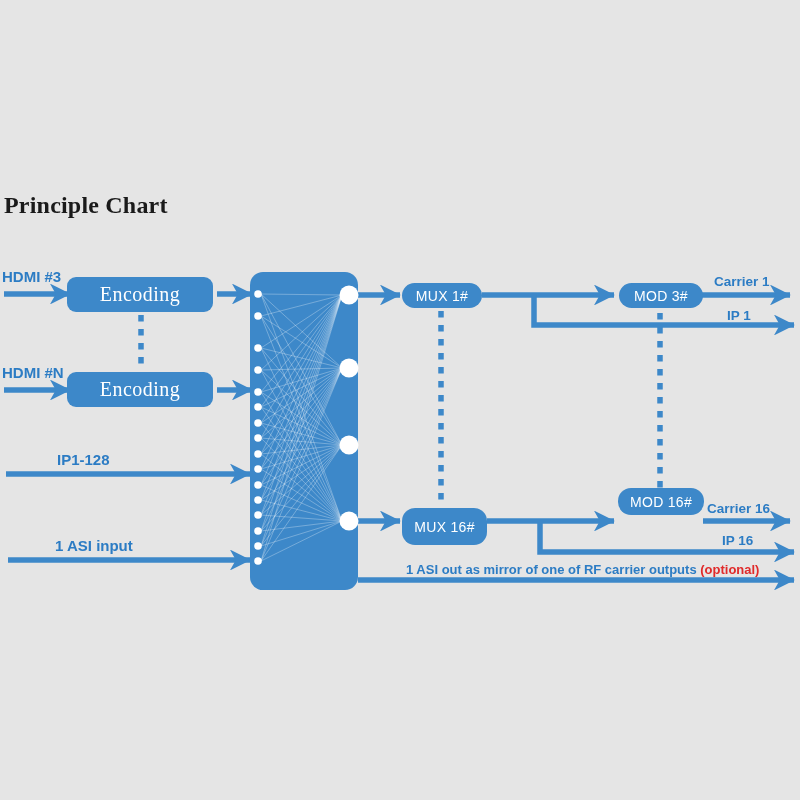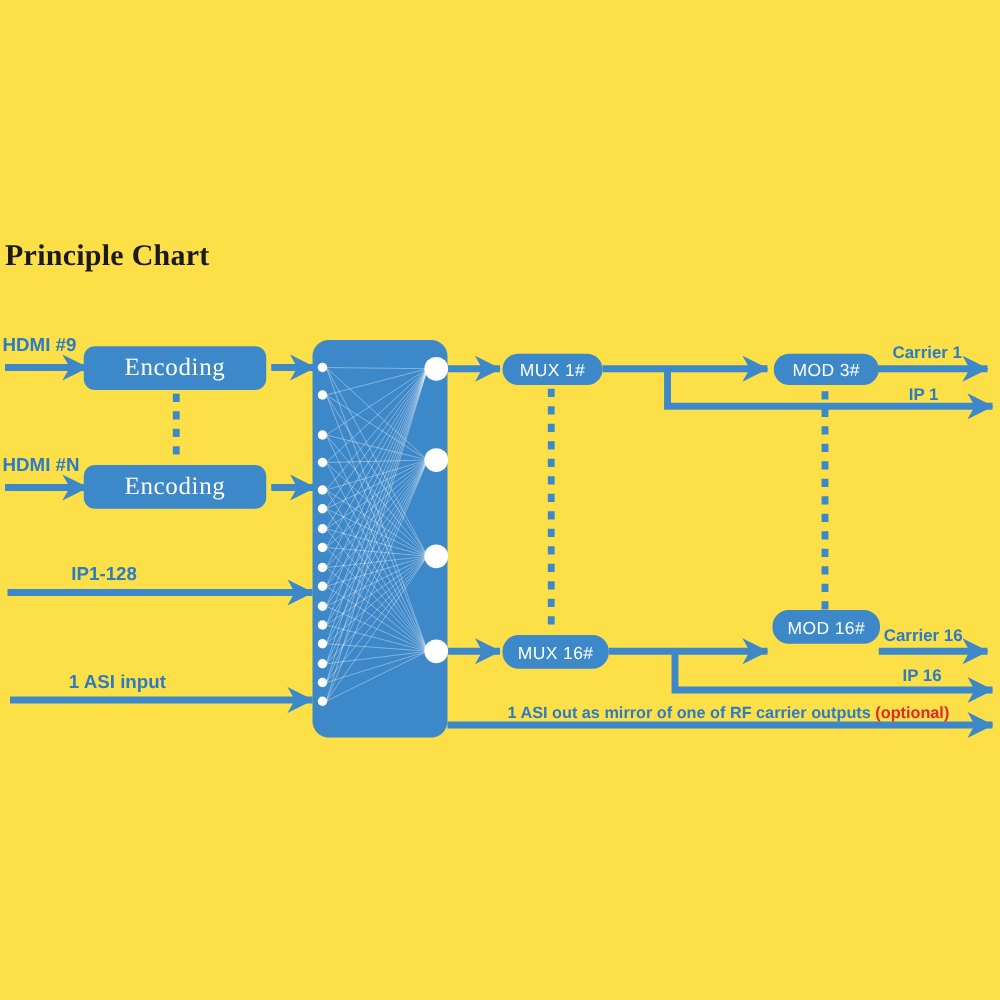--- a/index.html
+++ b/index.html
@@ -1,17 +1,17 @@
 <!DOCTYPE html>
 <html style="--primary: #3d88c9; --label: #2c7cc4; --block-text: #ffffff; --optional-red: #e02a2a; --title-text: #1a1a1a; --mesh-white: #ffffff;"><head>
 <meta charset="utf-8">
 <style>
   html,body{margin:0;padding:0;background:#ffffff;}
   .stage{
-    position:relative;width:800px;height:800px;background:#fde047;overflow:hidden;
+    position:relative;width:800px;height:800px;background:#e5e5e5;overflow:hidden;
     font-family:"Liberation Sans",sans-serif;
   }
   .title{
     position:absolute;left:4px;top:192px;margin:0;
     font-family:"Liberation Serif",serif;font-weight:bold;font-size:24px;
     color:var(--title-text,#1a1a1a);letter-spacing:.2px;
   }
   svg.canvas{position:absolute;left:0;top:0;}
   .blk{
     position:absolute;background:var(--primary,#3d88c9);color:var(--block-text,#fff);
@@ -162,25 +162,25 @@
           <circle cx="349" cy="445" r="9.5" fill="var(--mesh-white,#fff)"></circle>
           <circle cx="349" cy="521" r="9.5" fill="var(--mesh-white,#fff)"></circle>
         </g>
     </g>
   </svg>
 
   <div class="blk enc" style="top:277px">Encoding</div>
   <div class="blk enc" style="top:372px">Encoding</div>
 
   <div class="blk pill" style="left:402px;top:283px;width:80px;height:25px">MUX 1#</div>
-  <div class="blk pill" style="left:402px;top:508px;width:85px;height:27px">MUX 16#</div>
+  <div class="blk pill" style="left:402px;top:508px;width:85px;height:37px">MUX 16#</div>
   <div class="blk pill" style="left:619px;top:283px;width:84px;height:25px">MOD 3#</div>
   <div class="blk pill" style="left:618px;top:488px;width:86px;height:27px">MOD 16#</div>
 
-  <div class="lbl" style="left:2px;top:268px">HDMI #9</div>
+  <div class="lbl" style="left:2px;top:268px">HDMI #3</div>
   <div class="lbl" style="left:2px;top:364px">HDMI #N</div>
   <div class="lbl" style="left:57px;top:451px">IP1-128</div>
   <div class="lbl" style="left:55px;top:537px">1 ASI input</div>
 
   <div class="lbl sm" style="left:714px;top:274px">Carrier 1</div>
   <div class="lbl sm" style="left:727px;top:308px">IP 1</div>
   <div class="lbl sm" style="left:707px;top:501px">Carrier 16</div>
   <div class="lbl sm" style="left:722px;top:533px">IP 16</div>
 
   <div class="note">

